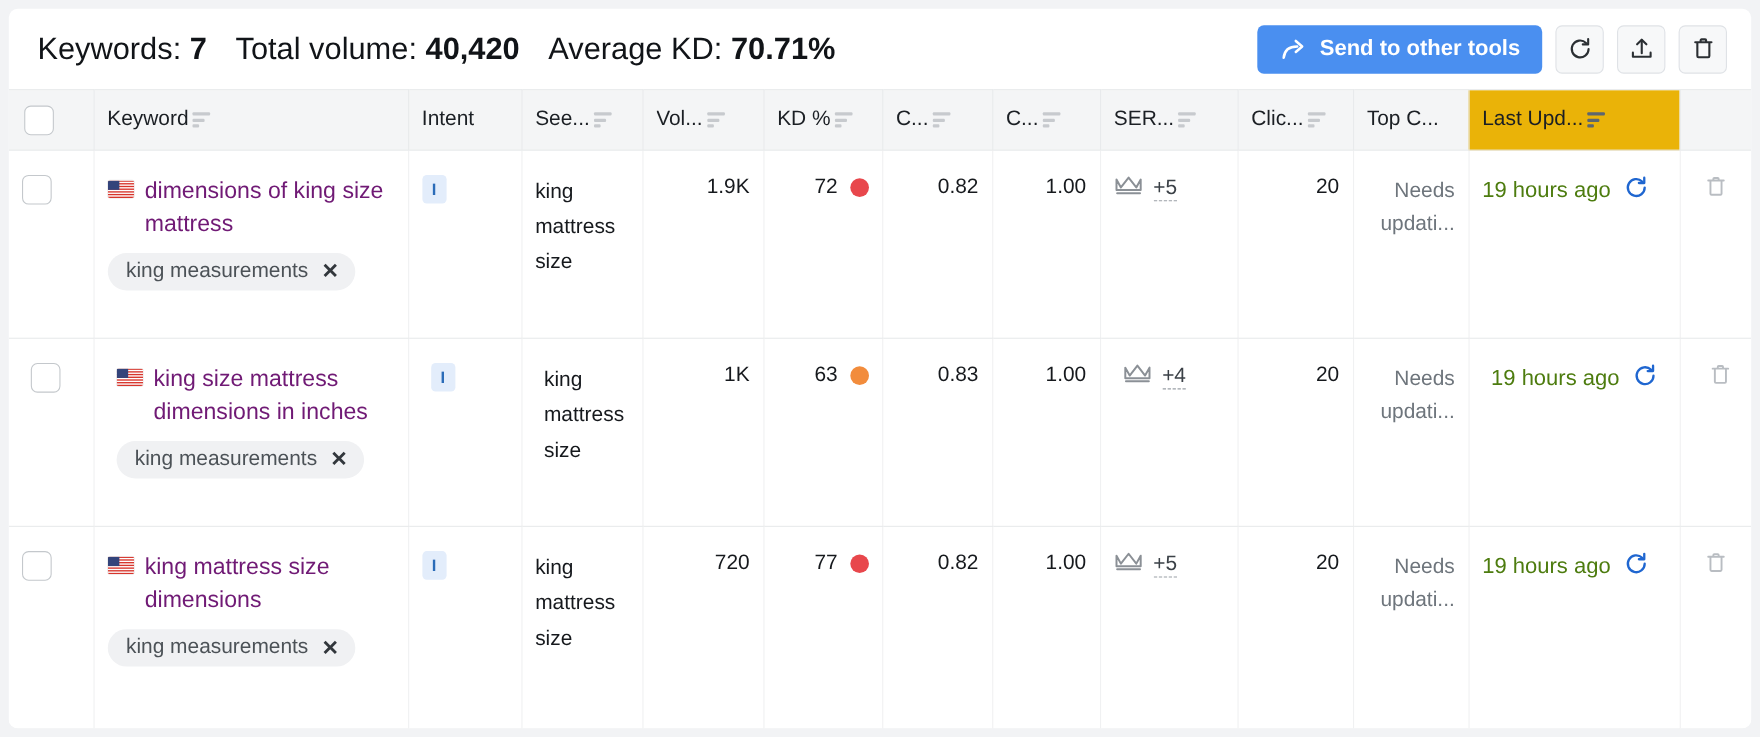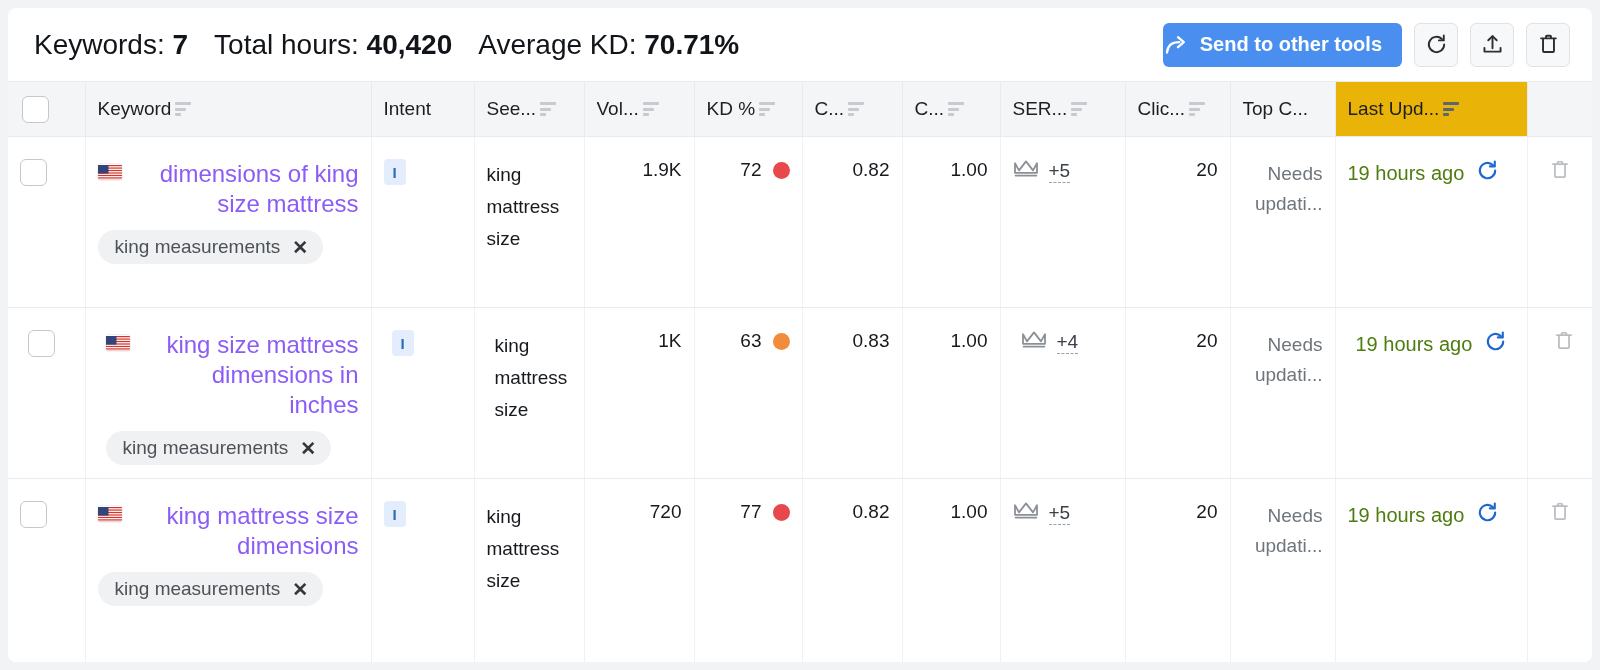--- a/index.html
+++ b/index.html
@@ -37,21 +37,21 @@
   .bar-actions {
     margin-left: auto;
     display: flex; align-items: center; gap: 12px;
   }
   .btn-primary {
     height: 44px;
     display: flex; align-items: center; gap: 12px;
     background: #4a8ff0;
     color: #ffffff;
     border: none; border-radius: 6px;
-    padding: 0 20px 0 2px;
+    padding: 0 20px 0 22px;
     font-size: 20px; font-weight: 700;
     font-family: "Liberation Sans", sans-serif;
     cursor: pointer;
     white-space: nowrap;
   }
   .btn-icon {
     width: 44px; height: 44px;
     background: #f7f8f9;
     border: 1px solid #dfe2e6;
     border-radius: 6px;
@@ -140,27 +140,26 @@
     flex: 0 0 auto;
     width: 24px; height: 16px;
     margin-top: 5px;
     border-radius: 2px;
     overflow: hidden;
     display: inline-block;
     position: relative;
     box-shadow: 0 0 0 0.5px rgba(0,0,0,.10);
   }
   .kw-link {
-    color: #8b5cf6;
-    font-size: 24px;
+    color: #701a75;
+    font-size: 21px;
     line-height: 30px;
     text-decoration: none;
     cursor: pointer;
     word-break: normal;
-    text-align: right;
   }
   .tag {
     display: inline-flex; align-items: center; gap: 12px;
     margin-top: 11px;
     height: 34px;
     background: #f0f1f3;
     border-radius: 17px;
     padding: 0 15px 0 17px;
     font-size: 19px;
     color: #4c5257;
@@ -210,21 +209,21 @@
 
 <div class="app">
 
   <div class="summary-bar">
     <div class="stats">
       <span class="stat">
         <span class="lbl">Keywords:</span>
         <span class="val">7</span>
       </span>
       <span class="stat">
-        <span class="lbl">Total hours:</span>
+        <span class="lbl">Total volume:</span>
         <span class="val">40,420</span>
       </span>
       <span class="stat">
         <span class="lbl">Average KD:</span>
         <span class="val">70.71%</span>
       </span>
     </div>
 
     <div class="bar-actions">
       <button class="btn-primary">

